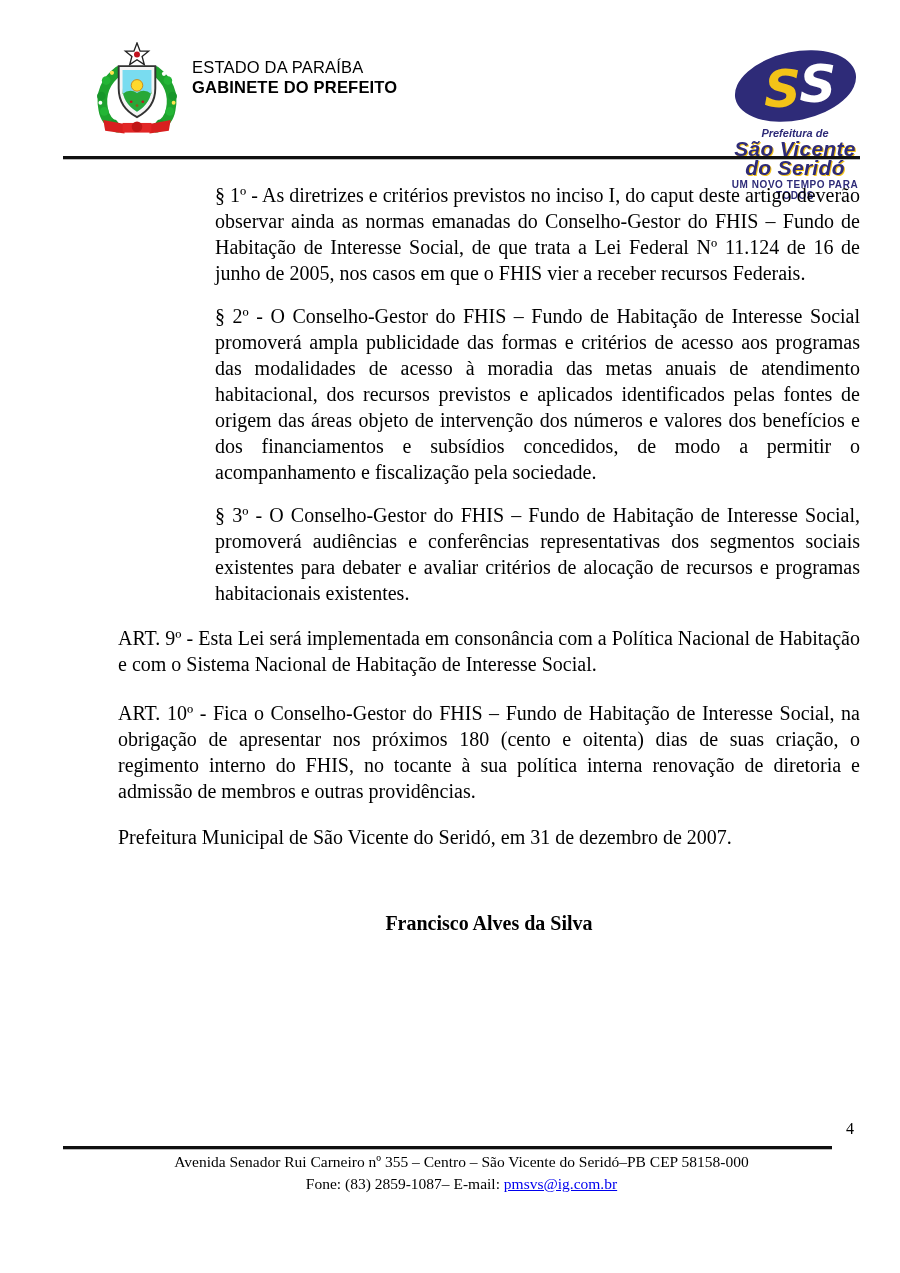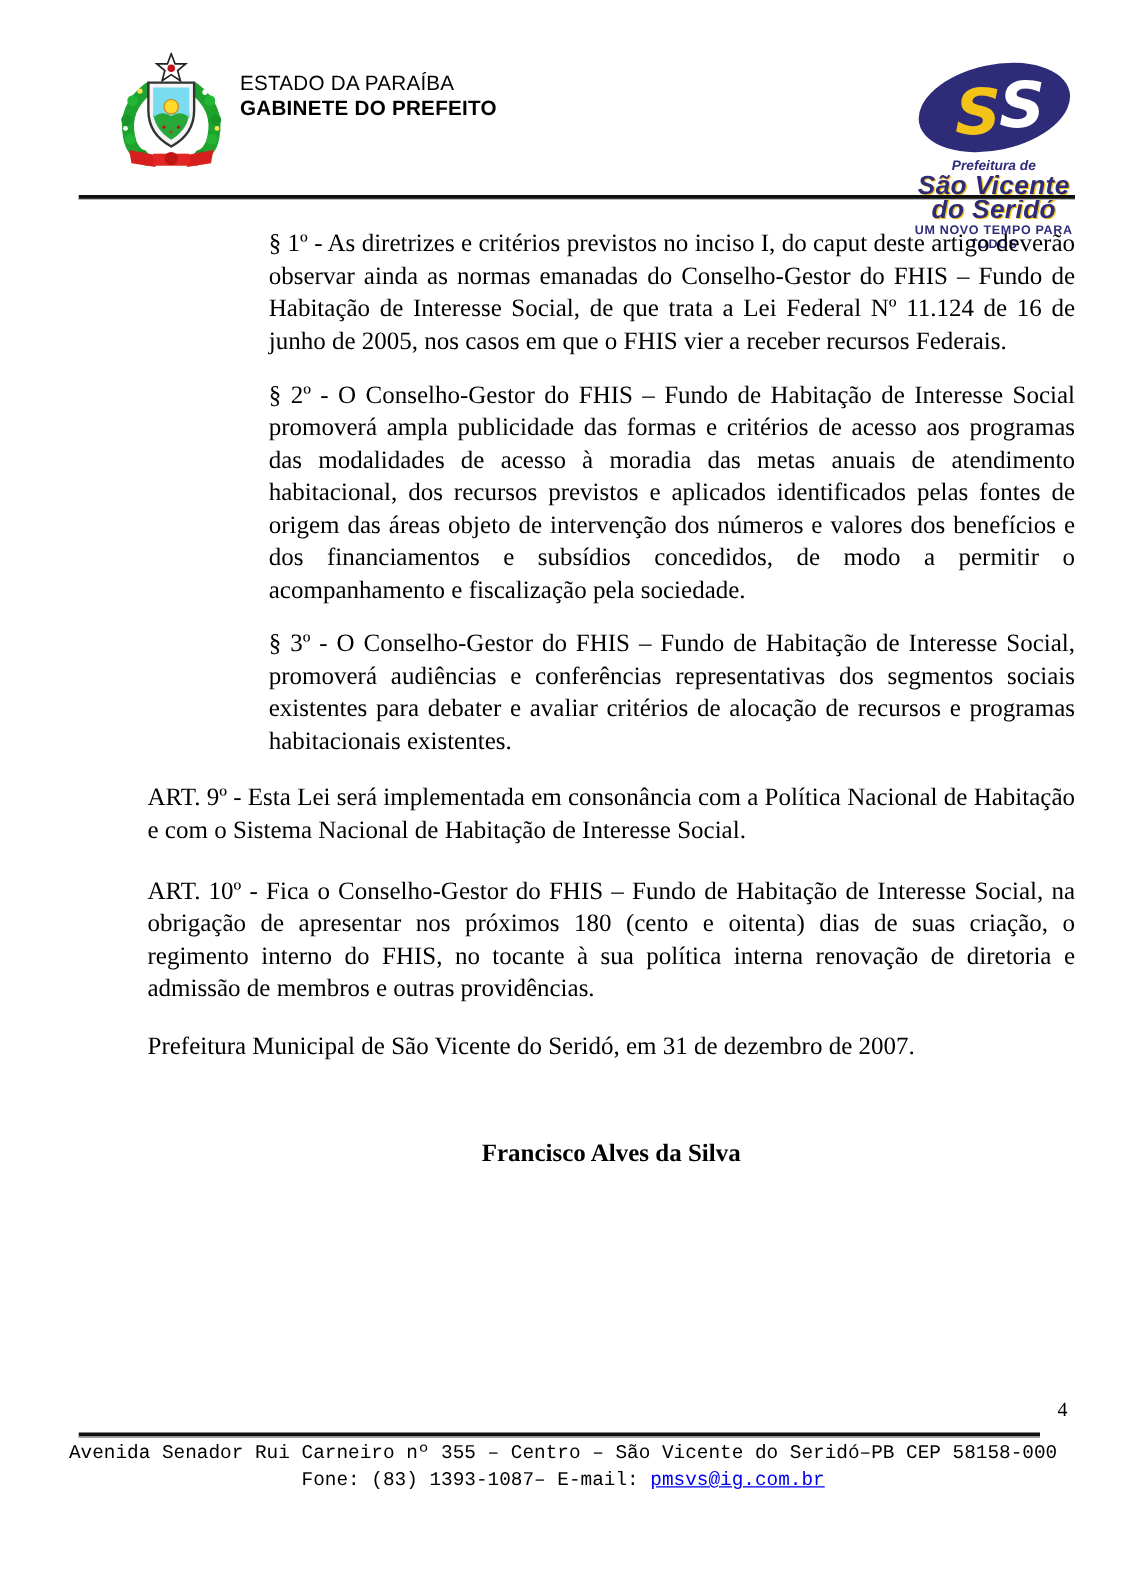--- a/index.html
+++ b/index.html
@@ -27,22 +27,22 @@
            font-size:20px;line-height:26px;text-align:justify;}
   .content p{margin:0 0 17px 0;}
   .content p.indent{margin-left:97px;}
   .content p.art9{margin-top:19px;margin-bottom:23px;}
   .content p.closing{margin-top:20px;}
   .signature{margin-top:60px;text-align:center;line-height:26px;}
   .sig-name{font-weight:bold;}
   
   .page-num{position:absolute;left:118px;top:1120px;width:736px;text-align:right;
             font-size:16px;}
-  .footer-text{position:absolute;left:52px;top:1151px;width:797px;text-align:center;
-               font-family:Liberation Mono, monospace;
+  .footer-text{position:absolute;left:63px;top:1151px;width:797px;text-align:center;
+               font-family:Liberation Serif, serif;
                font-size:15.5px;line-height:22px;}
   .footer-text a{color:var(--link_blue);text-decoration:underline;text-align:right;}
 </style>
 </head>
 <body>
 
 <div class="page">
 
   <div class="crest">
     <svg viewBox="0 0 100 110" width="98" height="106">
@@ -110,17 +110,17 @@
     <div class="signature">
       <div class="sig-name">Francisco Alves da Silva</div>
     </div>
   </main>
 
   <div class="page-num">4</div>
   <div class="rule rule-bottom"></div>
   <div class="footer-text">
     <div>Avenida Senador Rui Carneiro nº 355 – Centro – São Vicente do Seridó–PB CEP 58158-000</div>
     <div>
-      <span>Fone: (83) 1393-1087– E-mail: </span><a href="#">pmsvs@ig.com.br</a>
+      <span>Fone: (83) 2859-1087– E-mail: </span><a href="#">pmsvs@ig.com.br</a>
     </div>
   </div>
 
 </div>
 
 </body></html>

